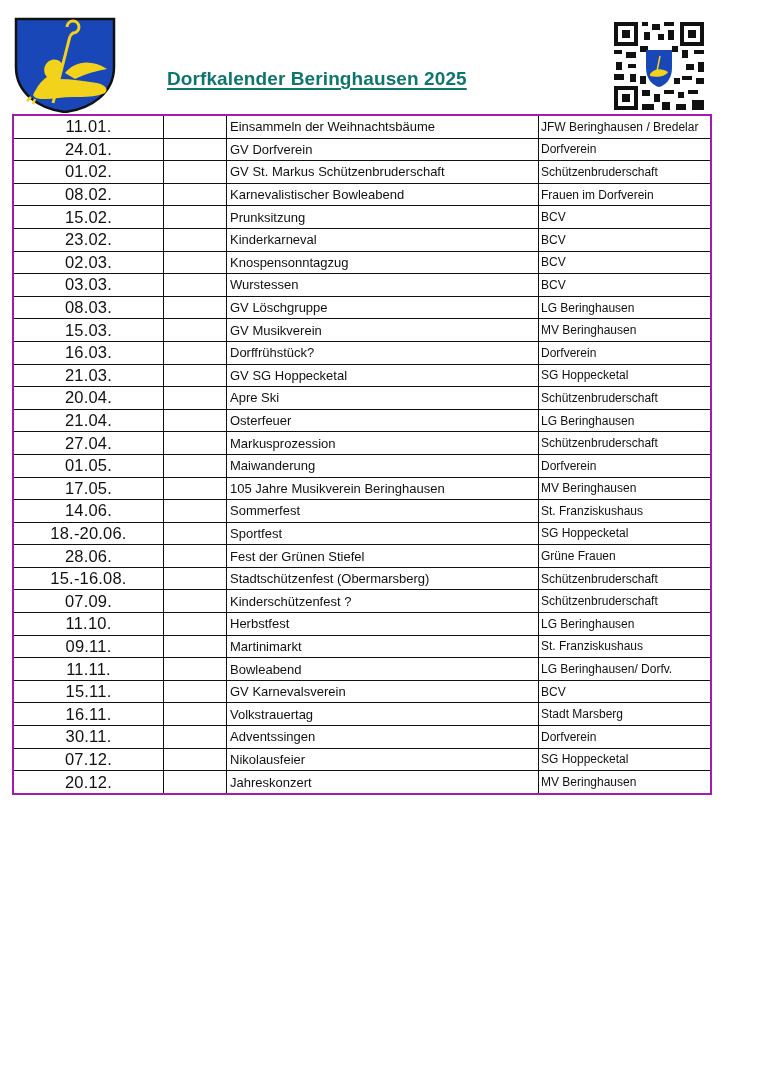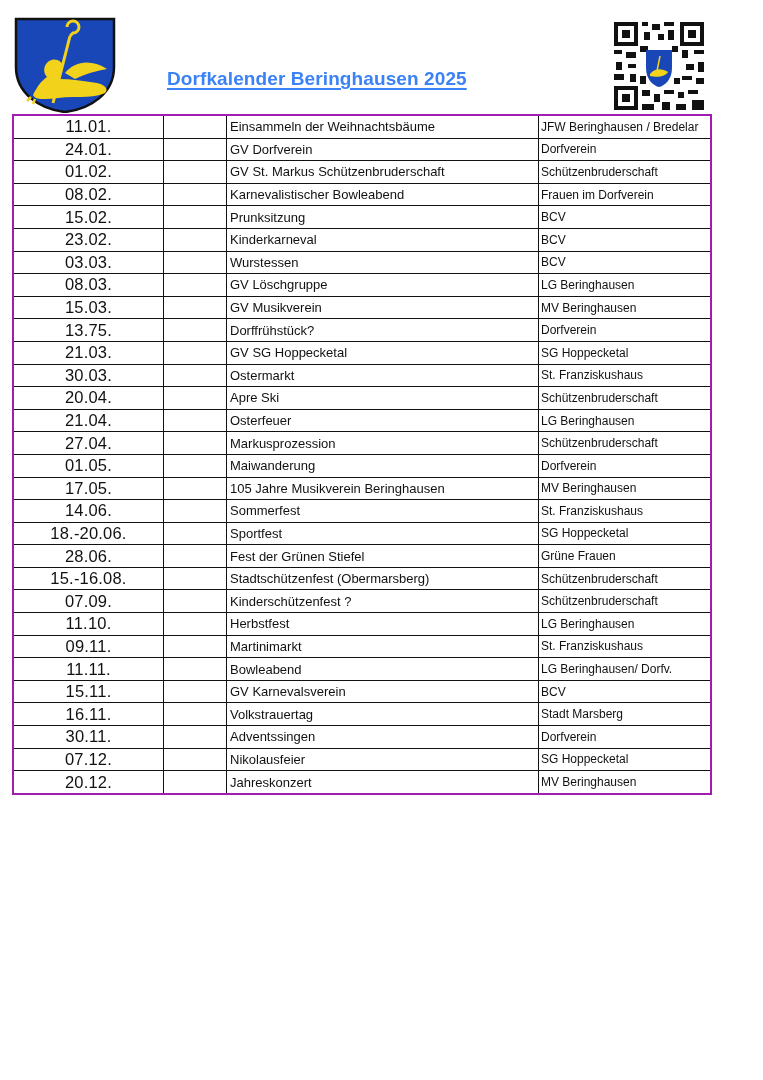--- a/index.html
+++ b/index.html
@@ -1,18 +1,18 @@
 <!DOCTYPE html>
 <html><head>
 <meta charset="utf-8">
 <style>
   html, body { margin:0; padding:0; background:#ffffff; }
   body { width:763px; height:1080px; position:relative; overflow:hidden; font-family:"Liberation Sans", sans-serif; color:#111; }
   .crest { position:absolute; left:13px; top:17px; width:104px; height:96px; }
-  .title { position:absolute; left:167px; top:68px; font-size:19px; font-weight:bold; color:#3b82f6; text-decoration:underline; text-decoration-thickness:2px; text-underline-offset:3px; white-space:nowrap; letter-spacing:0.1px; }
+  .title { position:absolute; left:167px; top:68px; font-size:19px; font-weight:bold; color:#0f766e; text-decoration:underline; text-decoration-thickness:2px; text-underline-offset:3px; white-space:nowrap; letter-spacing:0.1px; }
   .qr { position:absolute; left:612px; top:20px; width:94px; height:92px; }
   table.cal { position:absolute; left:12px; top:114px; width:700px; border-collapse:collapse; border:2px solid #a21caf; table-layout:fixed; }
   table.cal td { border:1.5px solid #111; height:21.6px; padding:0; overflow:hidden; white-space:nowrap; }
   td.c-date { width:149px; text-align:center; font-size:16.5px; letter-spacing:0.2px; }
   td.c-blank { width:62px; }
   td.c-event { width:308px; font-size:13px; padding-left:3px !important; }
   td.c-org { font-size:12px; padding-left:2px !important; }
 </style>
 </head>
 <body>
@@ -111,56 +111,56 @@
     <td class="c-event">Prunksitzung</td>
     <td class="c-org">BCV</td>
   </tr>
       <tr>
     <td class="c-date">23.02.</td>
     <td class="c-blank"></td>
     <td class="c-event">Kinderkarneval</td>
     <td class="c-org">BCV</td>
   </tr>
       <tr>
+    <td class="c-date">02.03.</td>
+    <td class="c-blank"></td>
+    <td class="c-event">Knospensonntagzug</td>
+    <td class="c-org">BCV</td>
+  </tr>
+      <tr>
     <td class="c-date">03.03.</td>
     <td class="c-blank"></td>
     <td class="c-event">Wurstessen</td>
     <td class="c-org">BCV</td>
   </tr>
       <tr>
     <td class="c-date">08.03.</td>
     <td class="c-blank"></td>
     <td class="c-event">GV Löschgruppe</td>
     <td class="c-org">LG Beringhausen</td>
   </tr>
       <tr>
     <td class="c-date">15.03.</td>
     <td class="c-blank"></td>
     <td class="c-event">GV Musikverein</td>
     <td class="c-org">MV Beringhausen</td>
   </tr>
       <tr>
-    <td class="c-date">13.75.</td>
+    <td class="c-date">16.03.</td>
     <td class="c-blank"></td>
     <td class="c-event">Dorffrühstück?</td>
     <td class="c-org">Dorfverein</td>
   </tr>
       <tr>
     <td class="c-date">21.03.</td>
     <td class="c-blank"></td>
     <td class="c-event">GV SG Hoppecketal</td>
     <td class="c-org">SG Hoppecketal</td>
   </tr>
       <tr>
-    <td class="c-date">30.03.</td>
-    <td class="c-blank"></td>
-    <td class="c-event">Ostermarkt</td>
-    <td class="c-org">St. Franziskushaus</td>
-  </tr>
-      <tr>
     <td class="c-date">20.04.</td>
     <td class="c-blank"></td>
     <td class="c-event">Apre Ski</td>
     <td class="c-org">Schützenbruderschaft</td>
   </tr>
       <tr>
     <td class="c-date">21.04.</td>
     <td class="c-blank"></td>
     <td class="c-event">Osterfeuer</td>
     <td class="c-org">LG Beringhausen</td>

